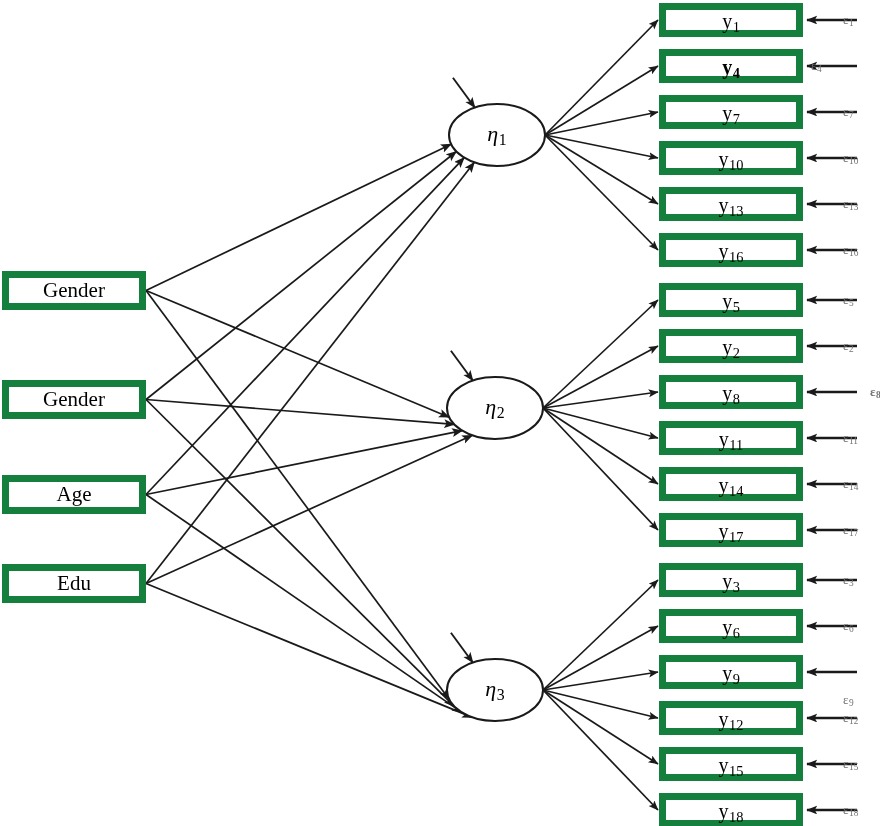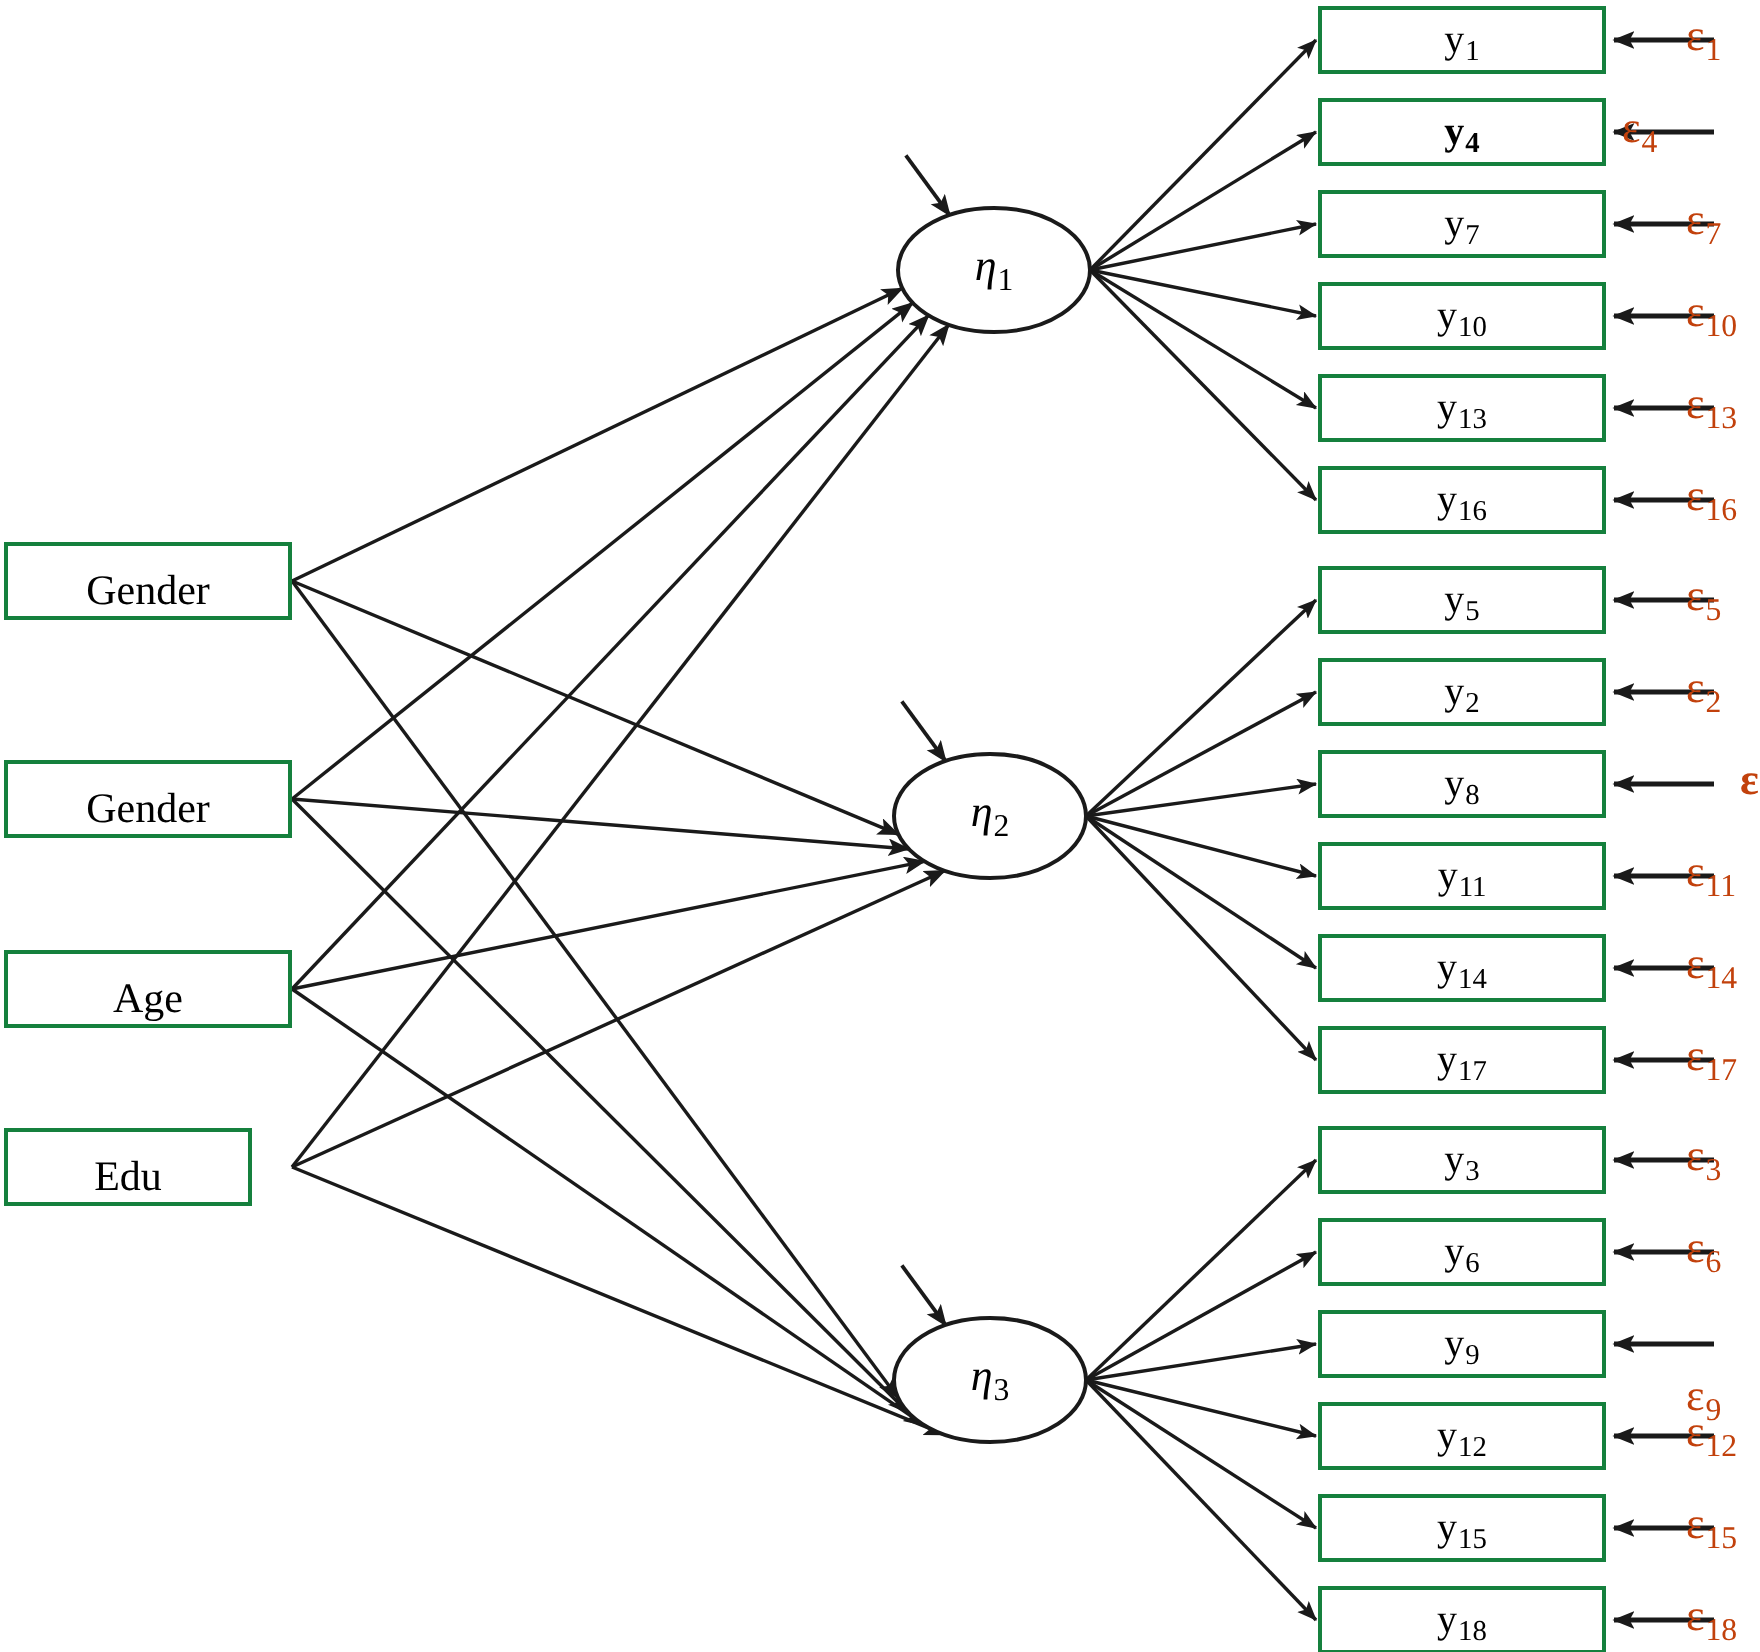--- a/index.html
+++ b/index.html
@@ -2,32 +2,32 @@
 <html><head>
 <meta charset="utf-8">
 <style>
   html,body{margin:0;padding:0;background:#ffffff;}
   body{width:880px;height:826px;overflow:hidden;
        font-family:"Liberation Serif","DejaVu Serif",serif;}
   #diagram{position:relative;width:880px;height:826px;background:#fff;}
   svg.layer{position:absolute;left:0;top:0;width:880px;height:826px;}
   .exo-box,.ind-box{
     position:absolute;box-sizing:border-box;
-    border:2px solid #15803d;background:#ffffff;
-    display:flex;align-items:flex-end;justify-content:center;
+    border:7px solid #15803d;background:#ffffff;
+    display:flex;align-items:flex-start;justify-content:center;
     color:#000;
   }
   .exo-box{font-size:21px;}
   .ind-box{font-size:20px;}
   .eta-label{
     position:absolute;display:flex;align-items:center;justify-content:center;
     font-style:italic;font-size:22px;color:#000;pointer-events:none;
   }
   .eps-label{
-    position:absolute;font-size:22px;color:#c2410c;
+    position:absolute;font-size:13px;color:#737373;
     display:flex;align-items:center;
   }
   .sub{font-size:0.72em;vertical-align:-0.28em;font-style:normal;
        margin-left:0.5px;letter-spacing:0;}
   .ylab .base{font-style:normal;}
 </style>
 </head>
 <body>
 
 <div id="diagram">
@@ -110,21 +110,21 @@
   <div id="exo-layer">
       <div class="exo-box" style="left: 2px; top: 271px; width: 144px; height: 39px;">
         <span>Gender</span>
       </div>
       <div class="exo-box" style="left: 2px; top: 380px; width: 144px; height: 39px;">
         <span>Gender</span>
       </div>
       <div class="exo-box" style="left: 2px; top: 475px; width: 144px; height: 39px;">
         <span>Age</span>
       </div>
-      <div class="exo-box" style="left: 2px; top: 564px; width: 124px; height: 39px;">
+      <div class="exo-box" style="left: 2px; top: 564px; width: 144px; height: 39px;">
         <span>Edu</span>
       </div>
     </div>
   <div id="ind-layer">
       <div class="ind-box" style="left: 659px; top: 3px; width: 144px; height: 34px;">
         <span class="ylab"><span class="base">y</span><span class="sub">1</span></span>
       </div>
       <div class="ind-box" style="left: 659px; top: 49px; width: 144px; height: 34px; font-weight: bold;">
         <span class="ylab"><span class="base">y</span><span class="sub">4</span></span>
       </div>

